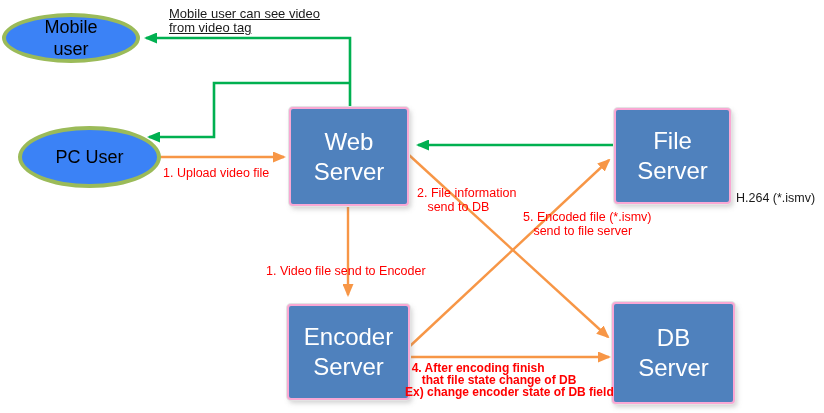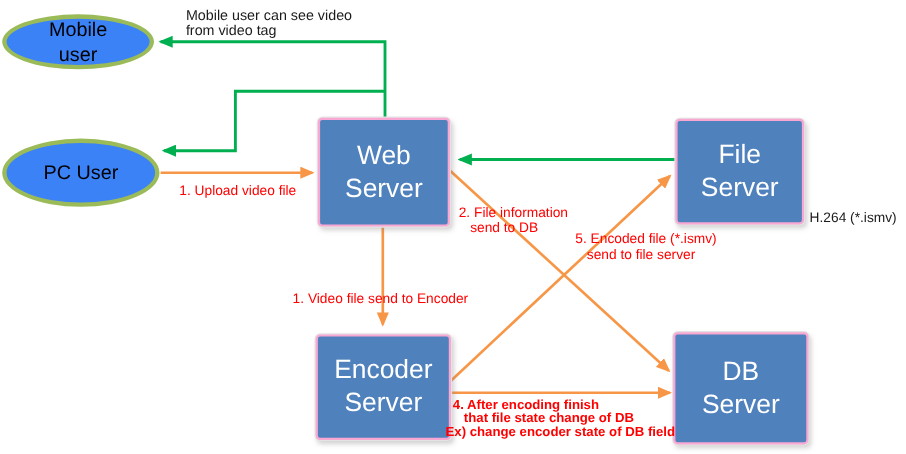--- a/index.html
+++ b/index.html
@@ -57,21 +57,21 @@
     <path class="o-line" d="M 348,206 L 348,295" marker-end="url(#headO)"></path>
     <path class="o-line" d="M 409,357 L 609,357" marker-end="url(#headO)"></path>
     <path class="o-line" d="M 409,347 L 609,160" marker-end="url(#headO)"></path>
   </svg>
 
   <div class="actor-ellipse" style="left:2px;top:13px;width:138px;height:50px;">
     <span>Mobile
 user</span>
   </div>
 
-  <div class="actor-ellipse" style="left:2px;top:126px;width:143px;height:62px;">
+  <div class="actor-ellipse" style="left:18px;top:126px;width:143px;height:62px;">
     <span>PC User</span>
   </div>
 
   <div class="server-box" style="left:289px;top:107px;width:120px;height:99px;">
     <span>Web
 Server</span>
   </div>
 
   <div class="server-box" style="left:614px;top:108px;width:117px;height:96px;">
     <span>File
@@ -81,21 +81,21 @@
   <div class="server-box" style="left:287px;top:304px;width:123px;height:96px;">
     <span>Encoder
 Server</span>
   </div>
 
   <div class="server-box" style="left:612px;top:302px;width:123px;height:102px;">
     <span>DB
 Server</span>
   </div>
 
-  <div class="note note-black" style="left:169px;top:7px;">Mobile user can see video
+  <div class="note note-black" style="left:169px;top:7px;text-decoration:underline;">Mobile user can see video
 from video tag</div>
 
 
   <div class="note note-black" style="left:736px;top:191px;font-size:12.5px;">H.264 (*.ismv)</div>
 
   <div class="note note-red" style="left:163px;top:166px;">1. Upload video file</div>
 
   <div class="note note-red" style="left:417px;top:186px;">2. File information
    send to DB</div>
 

